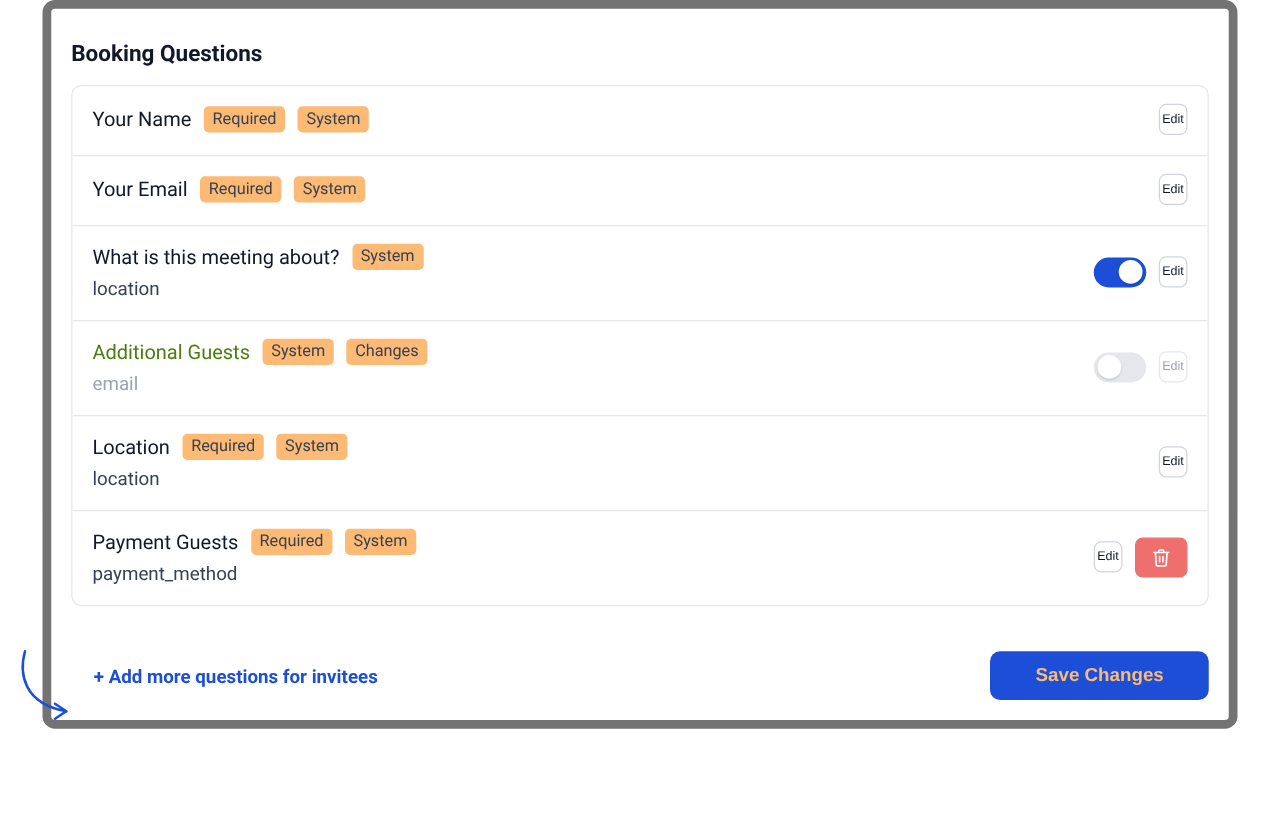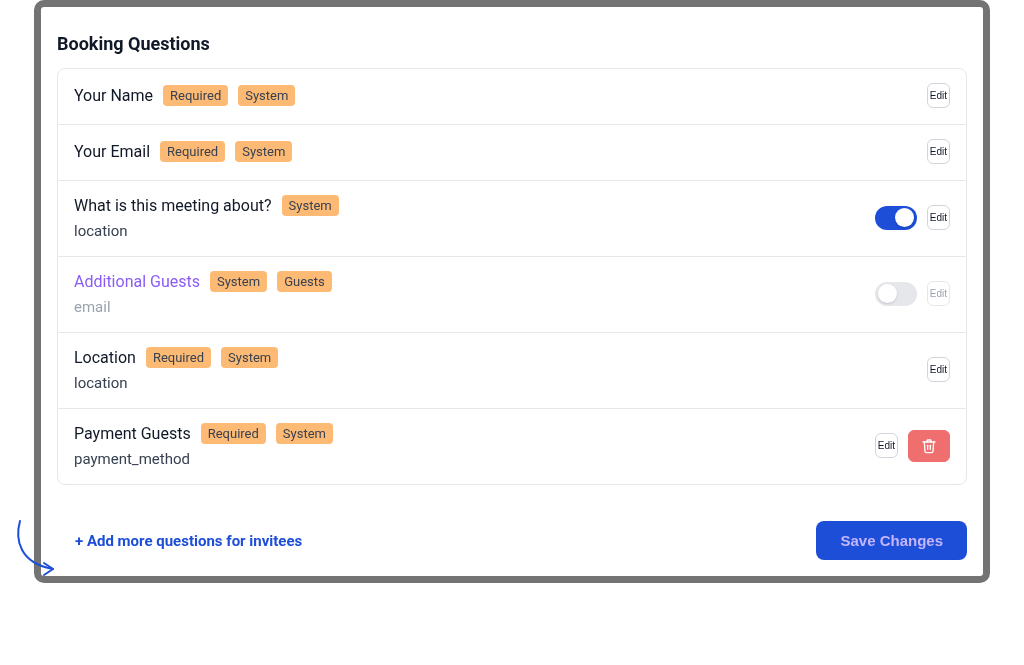--- a/index.html
+++ b/index.html
@@ -49,21 +49,21 @@
   }
   .row:last-child { border-bottom: none; }
   .row-left { flex: 1; min-width: 0; }
   .row-right { display: flex; align-items: center; gap: 10px; }
   .q-title-line { display: flex; align-items: center; gap: 10px; flex-wrap: wrap; }
   .q-title {
     font-size: 16px;
     font-weight: 400;
     color: #111827;
   }
-  .q-title.disabled { color: #8b5cf6; }
+  .q-title.disabled { color: #4d7c0f; }
   .q-field {
     margin-top: 6px;
     color: #374151;
     font-size: 15px;
   }
   .q-field.disabled { color: #9ca3af; }
 
   .badge {
     display: inline-block;
     background: #fdba74;
@@ -93,24 +93,24 @@
     border-radius: 6px;
     cursor: pointer;
     display: inline-flex;
     align-items: center;
     justify-content: center;
   }
   .btn-danger svg { display: block; }
   .btn-primary {
     border: none;
     background: #1d4ed8;
-    color: #c4b5fd;
+    color: #fdba74;
     font-size: 15px;
     font-weight: 600;
-    padding: 11px 24px;
+    padding: 11px 36px;
     border-radius: 8px;
     cursor: pointer;
   }
 
   .toggle {
     position: relative;
     width: 42px;
     height: 24px;
     border-radius: 12px;
     cursor: pointer;
@@ -205,21 +205,21 @@
               <div class="knob"></div>
             </div>
             <button class="btn">Edit</button>
           </div>
         </div>
         <div class="row">
           <div class="row-left">
             <div class="q-title-line">
               <span class="q-title disabled">Additional Guests</span>
               <span class="badge">System</span>
-              <span class="badge">Guests</span>
+              <span class="badge">Changes</span>
             </div>
             <div class="q-field disabled">email</div>
           </div>
           <div class="row-right">
             <div class="toggle off">
               <div class="knob"></div>
             </div>
             <button class="btn disabled">Edit</button>
           </div>
         </div>

